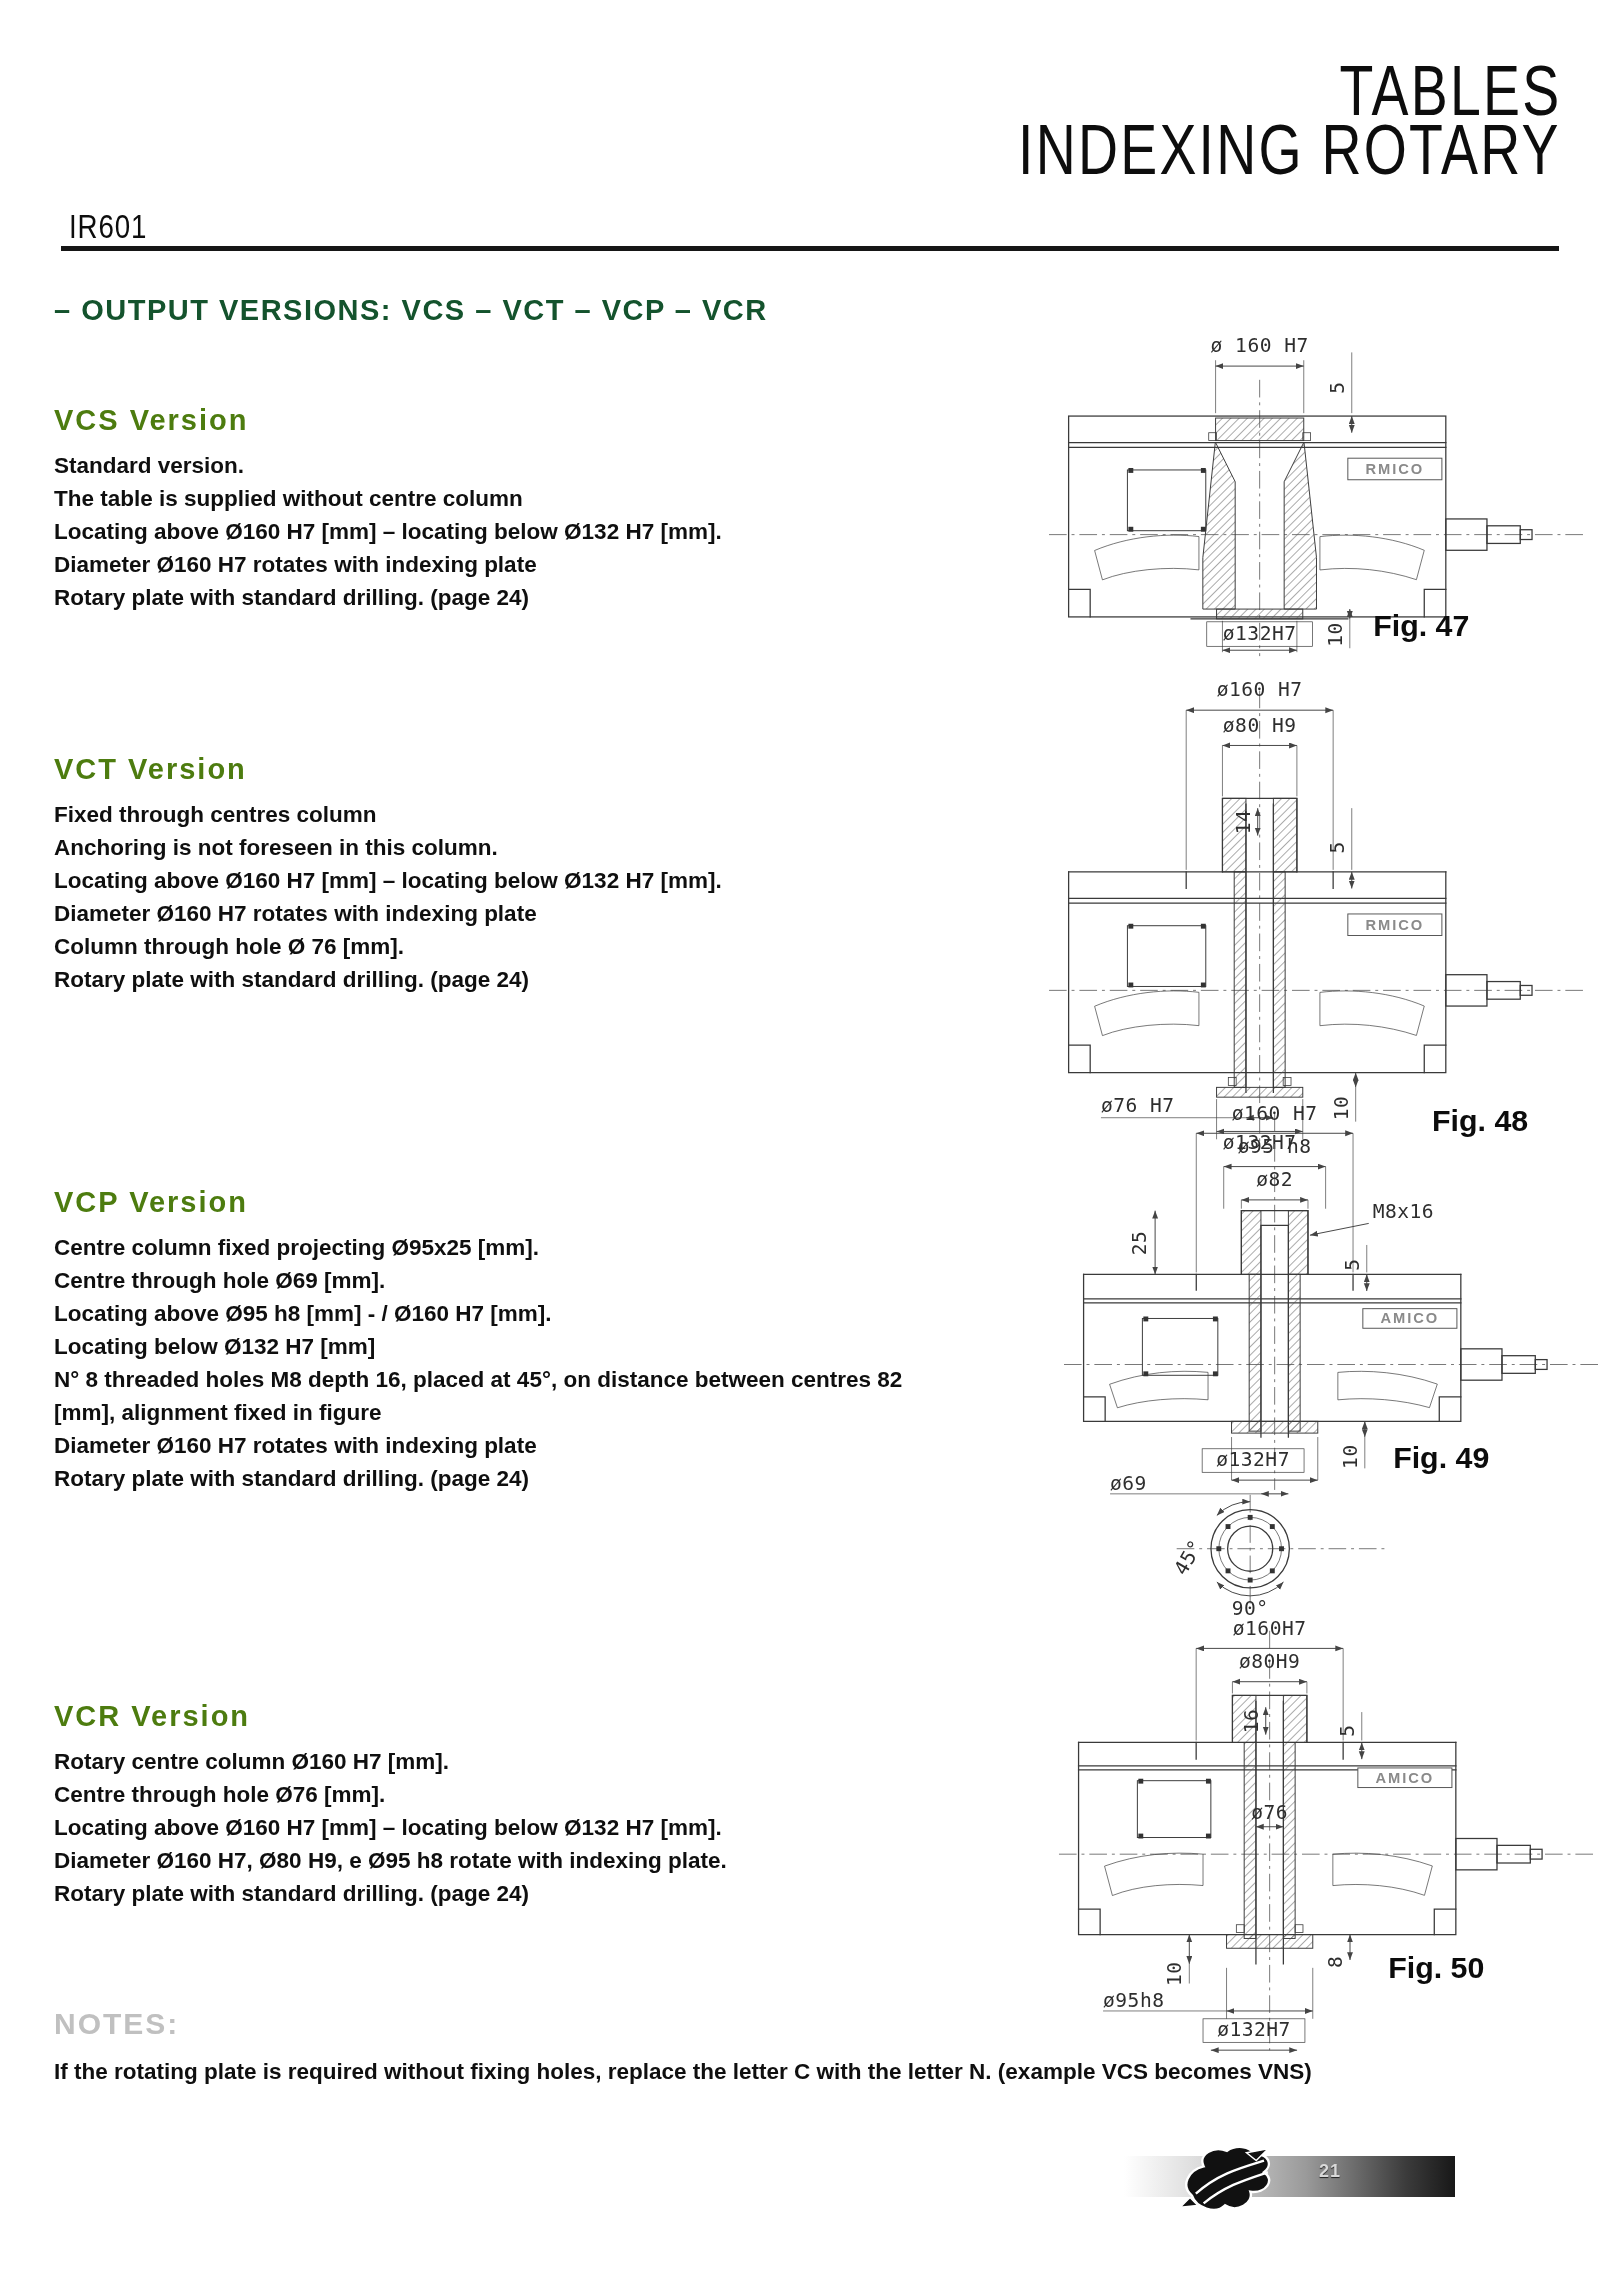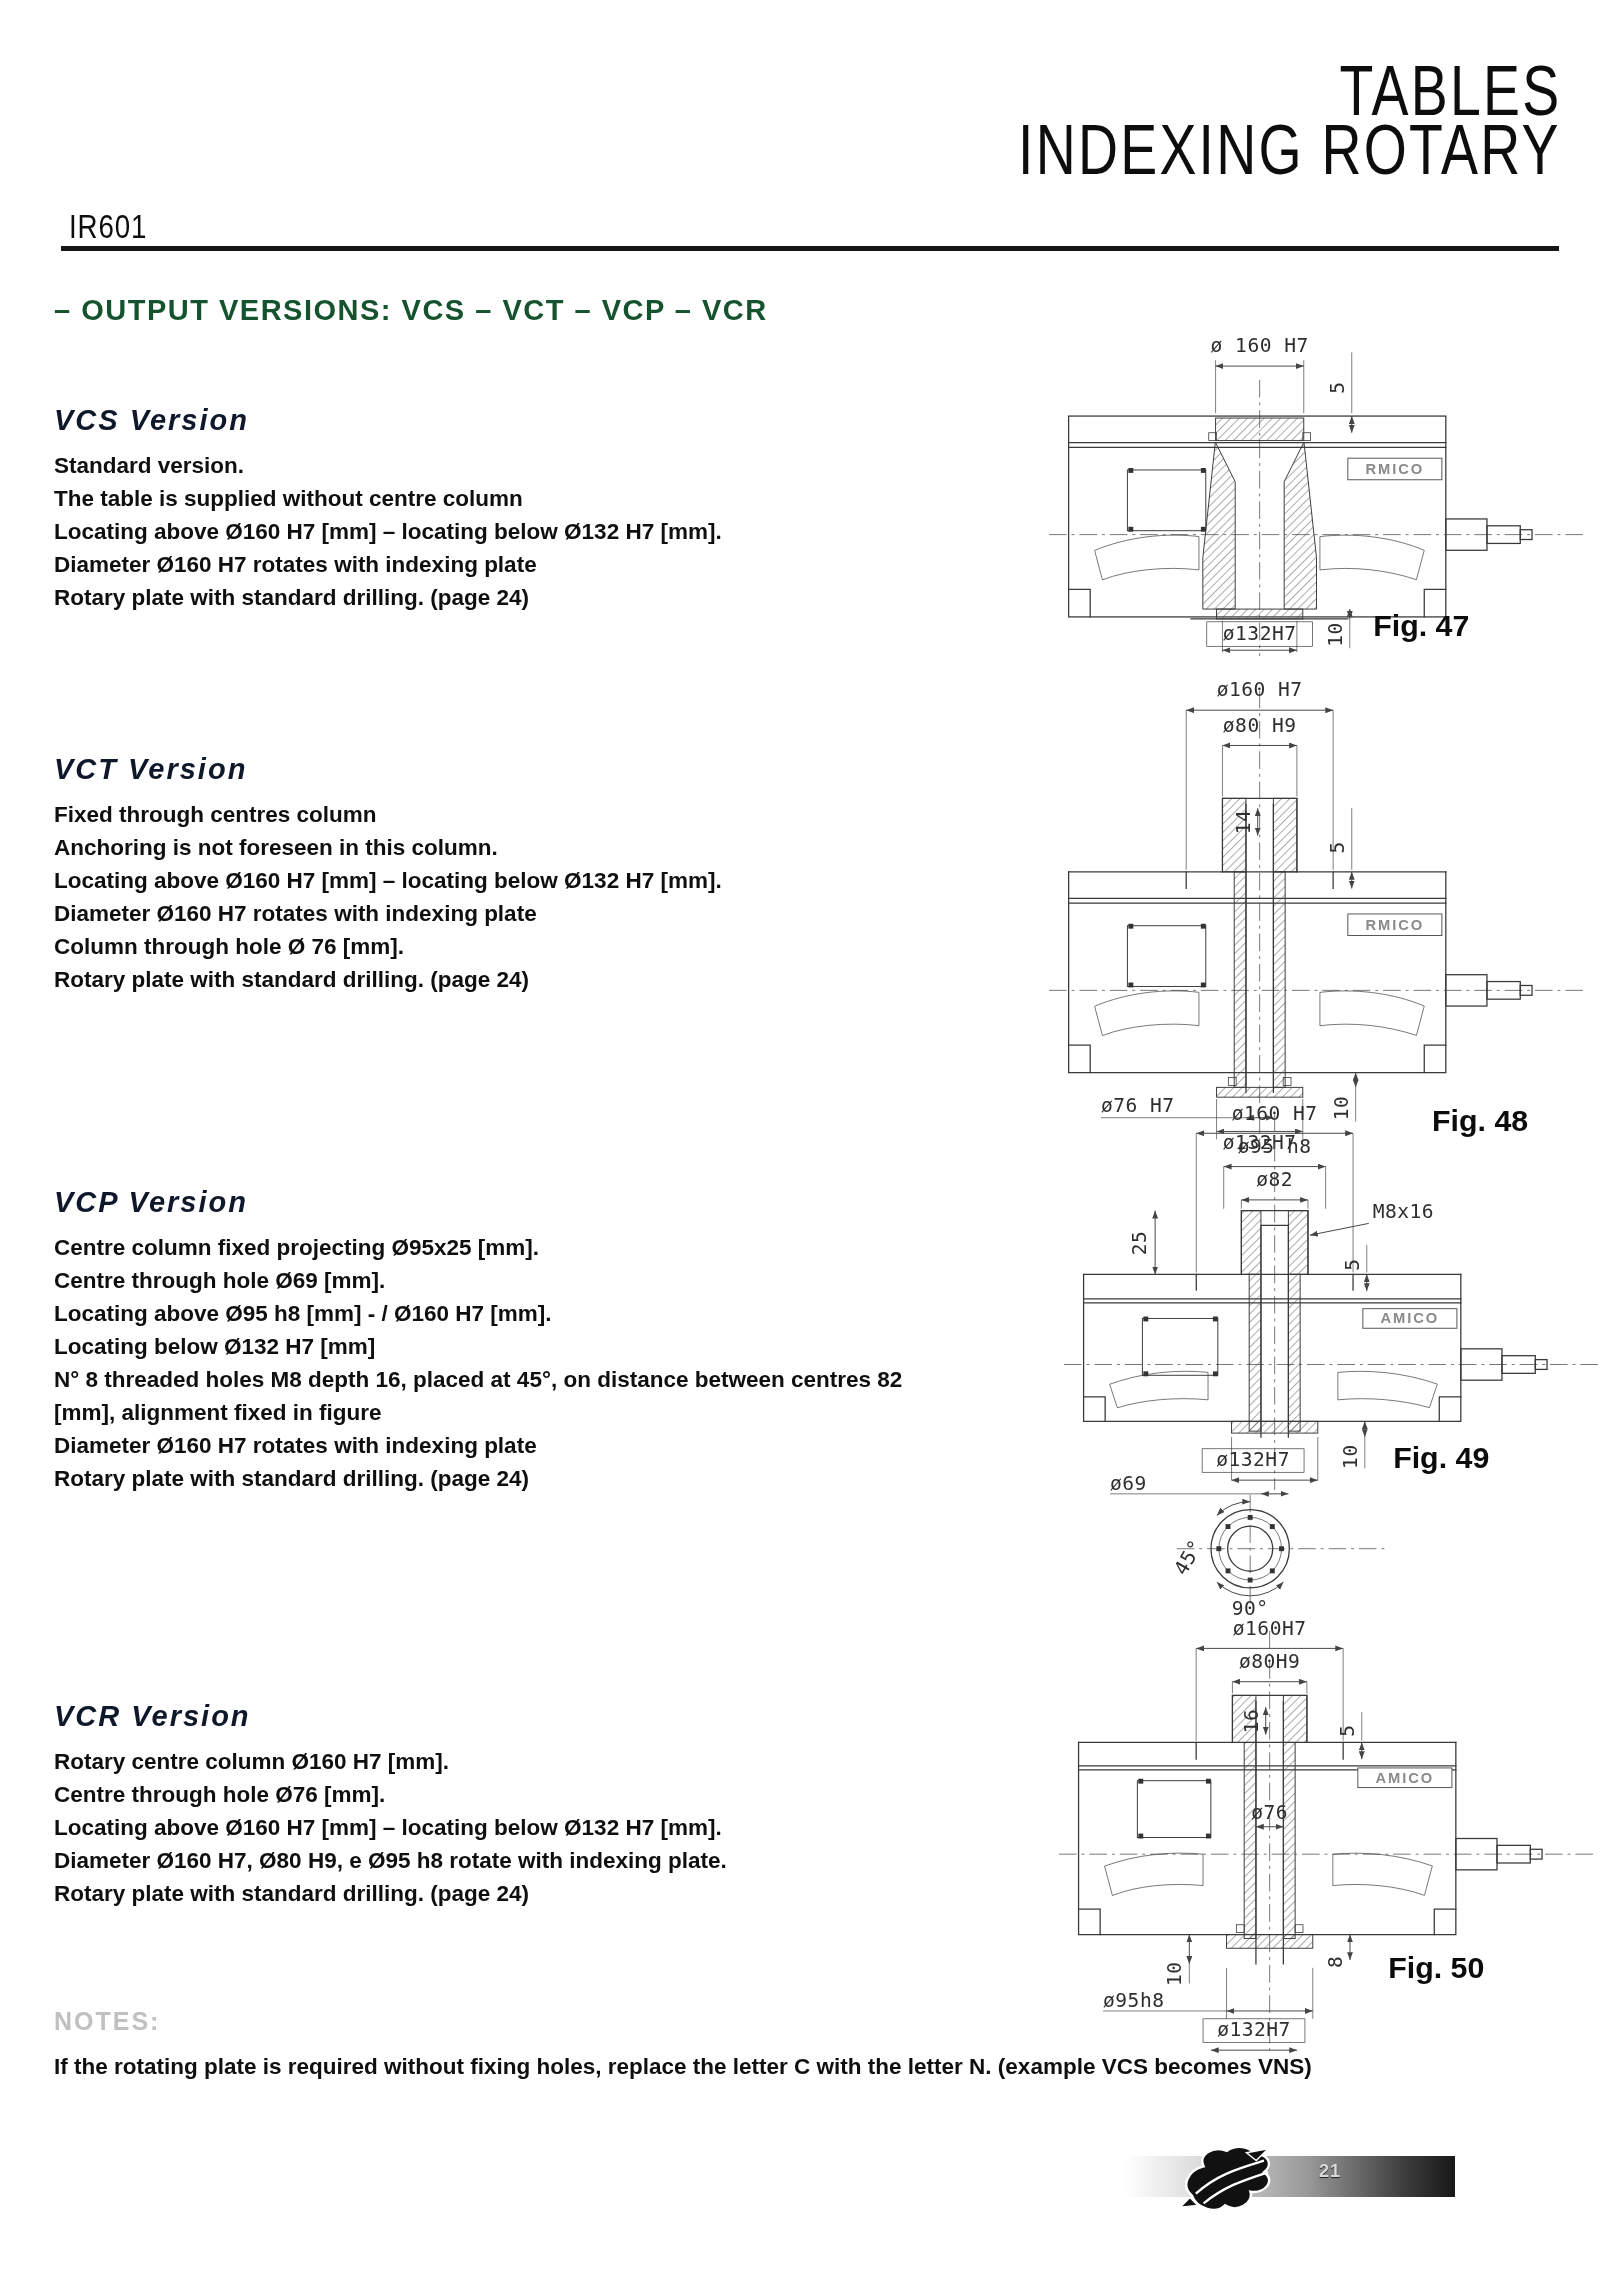--- a/index.html
+++ b/index.html
@@ -10,24 +10,24 @@
   
   .title-block{position:absolute;top:61px;right:59px;text-align:right;}
   .title-line{font-size:71px;font-weight:400;color:#0d0d0d;line-height:59px;letter-spacing:2.9px;white-space:nowrap;}
   .cond-r{display:inline-block;transform:scaleX(.78);transform-origin:100% 50%;}
   .cond-l{display:inline-block;transform:scaleX(.84);transform-origin:0 50%;}
   .model{position:absolute;left:69px;top:208px;font-size:33px;font-weight:400;color:#0d0d0d;letter-spacing:1px;}
   .rule{position:absolute;left:61px;right:61px;top:246px;height:4.9px;background:#161616;}
   
   .section-heading{position:absolute;left:54px;top:294px;font-size:29px;font-weight:700;color:#14532d;letter-spacing:1.5px;white-space:nowrap;}
   .version{position:absolute;left:54px;width:970px;}
-  .version h3{margin:0 0 11.8px 0;font-size:29px;font-weight:700;color:#0f172a;letter-spacing:2px;font-style:italic;}
+  .version h3{margin:0 0 11.8px 0;font-size:29px;font-weight:700;color:#4d7c0f;letter-spacing:2px;}
   .version p, .note-body{margin:0;font-size:22.5px;line-height:33px;font-weight:700;color:#0f0f0f;}
   .notes{position:absolute;left:54px;top:2007px;width:1421px;}
-  .notes h3{margin:0 0 13.7px 0;font-size:25px;font-weight:700;color:#c0c0c0;letter-spacing:2px;}
+  .notes h3{margin:0 0 13.7px 0;font-size:30px;font-weight:700;color:#c0c0c0;letter-spacing:2px;}
   
   .fig{position:absolute;}
   .ln{stroke:#3a3a3a;stroke-width:1.3;fill:none;stroke-linecap:square;}
   .thin{stroke:#3a3a3a;stroke-width:.7;fill:none;}
   .hatch{stroke:#3a3a3a;stroke-width:1;}
   .cl{stroke:#666;stroke-width:.9;fill:none;stroke-dasharray:18 5 3 5;}
   .dim{stroke:#444;stroke-width:1;fill:none;}
   .ext{stroke:#444;stroke-width:.7;fill:none;}
   .dtxt{font:20px "DejaVu Sans Mono",monospace;fill:#2e2e2e;letter-spacing:.5px;}
   .cap{font:700 31px "Liberation Sans",sans-serif;fill:#0c0c0c;}

